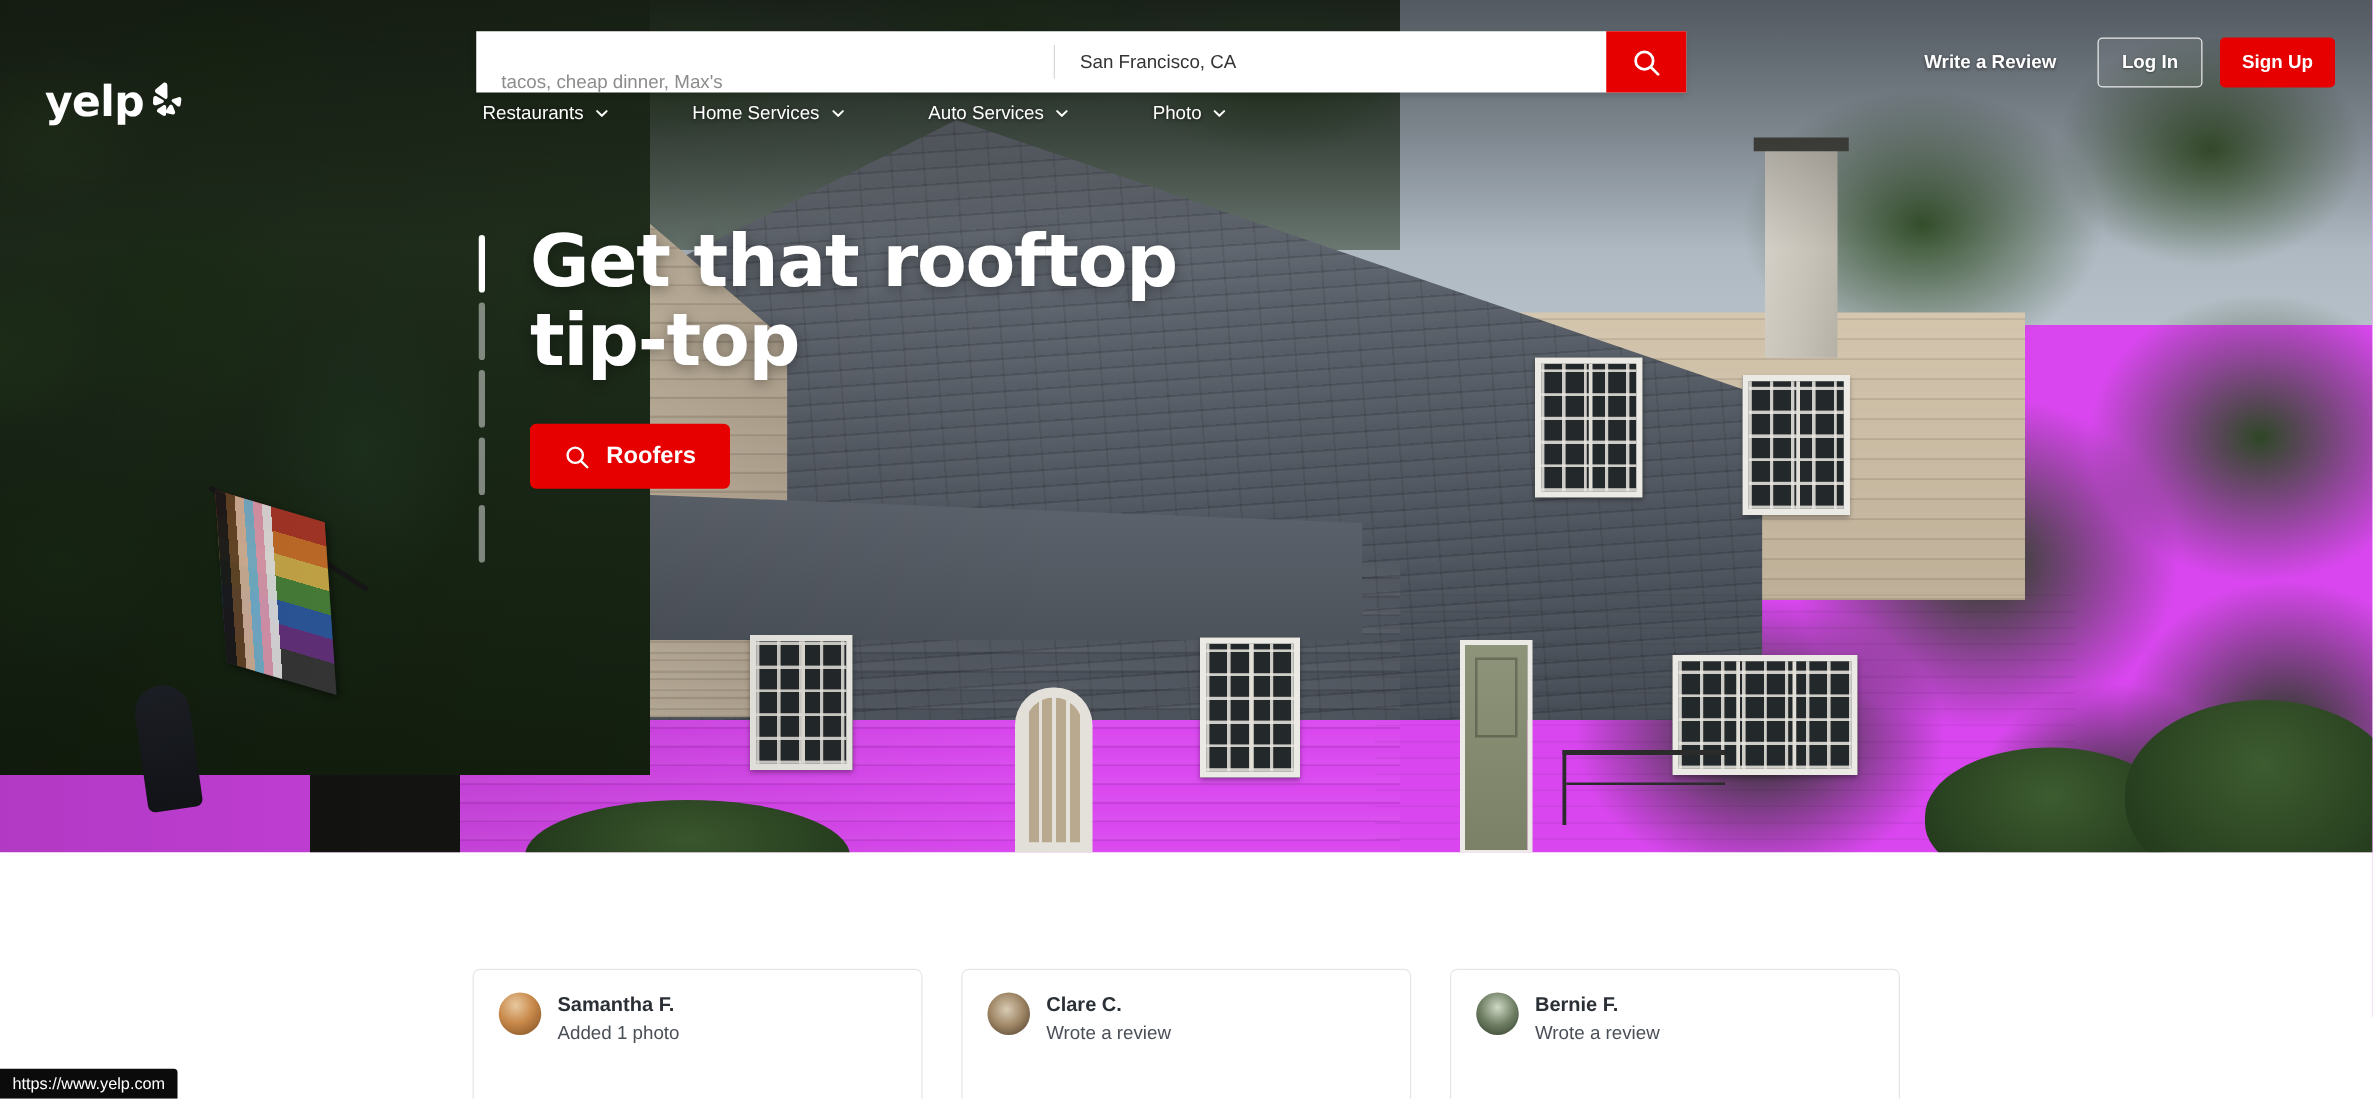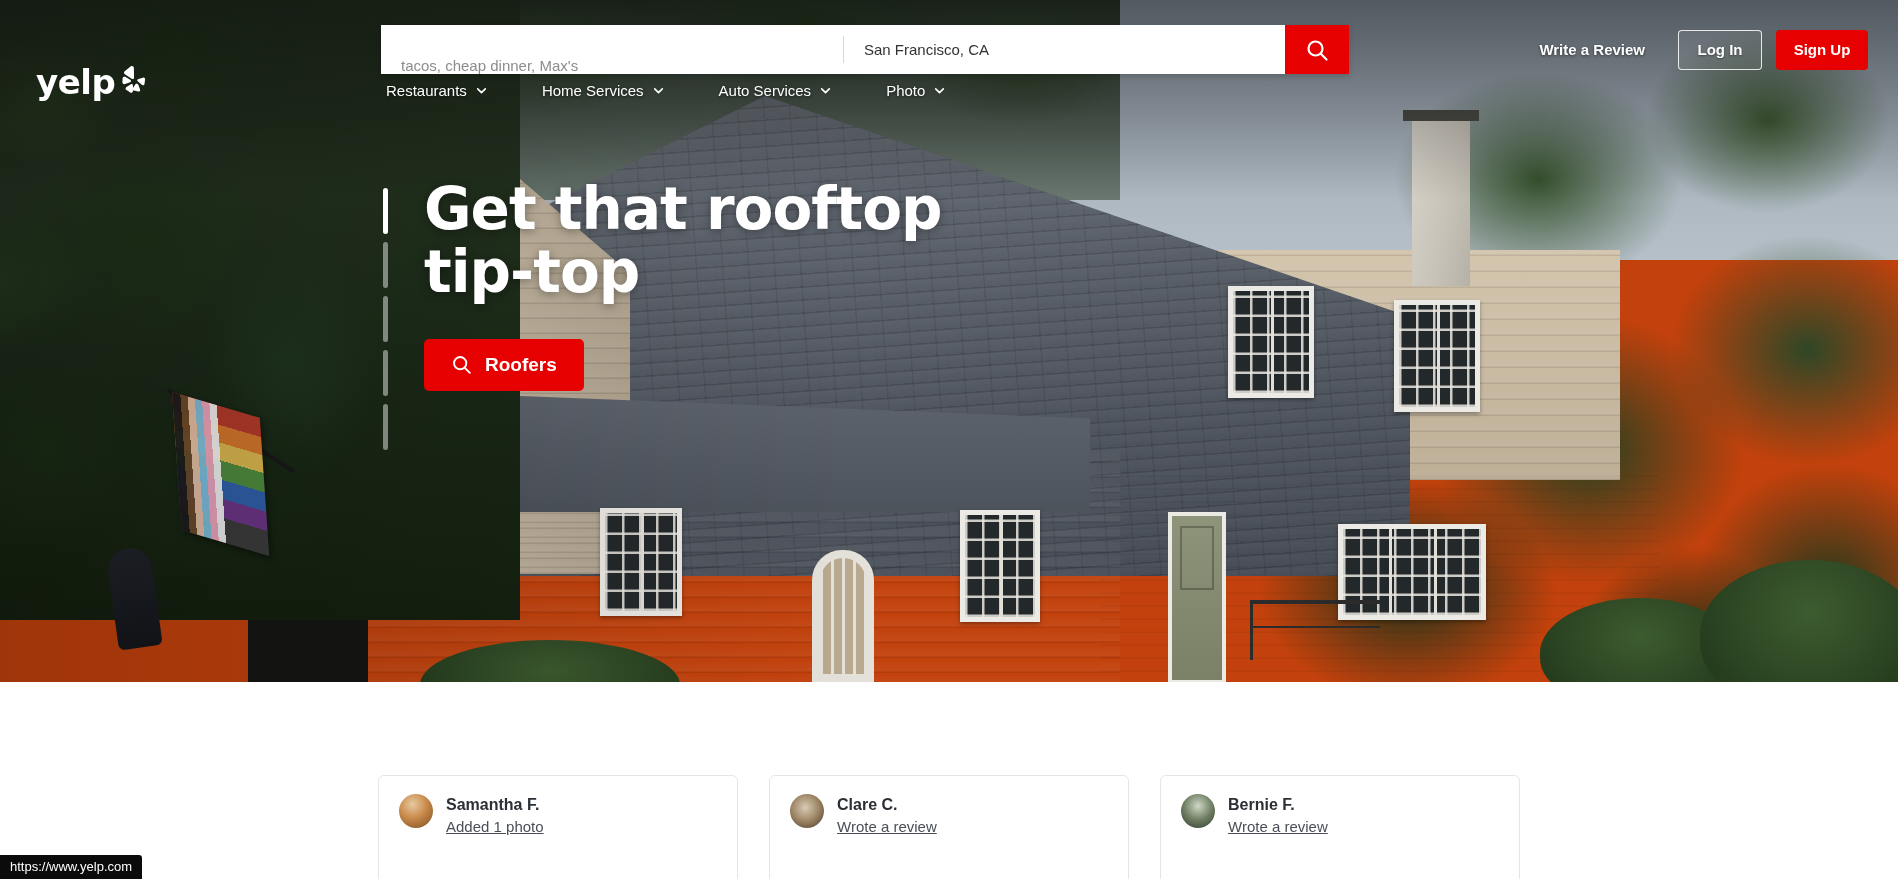--- a/index.html
+++ b/index.html
@@ -19,21 +19,21 @@
     height: 879px;
     overflow: hidden;
   }
 
   
   .hero {
     position: relative;
     width: 1898px;
     height: 682px;
     overflow: hidden;
-    background: #c2410c;
+    background: #d946ef;
   }
 
   .hero-photo {
     position: absolute;
     inset: 0;
     overflow: hidden;
   }
 
   
   .sky {
@@ -433,21 +433,21 @@
     cursor: pointer;
     font-family: "Liberation Sans", sans-serif;
   }
 
   
   .navrow {
     position: absolute;
     left: 386px; top: 82px;
     display: flex;
     align-items: center;
-    gap: 0;
+    gap: 12px;
     z-index: 30;
   }
   .nav-item {
     display: flex;
     align-items: center;
     gap: 8px;
     padding: 0 26px 0 0;
     margin-right: 28px;
     color: #ffffff;
     font-size: 15px;
@@ -486,21 +486,21 @@
     line-height: 1.08;
     font-weight: 700;
     letter-spacing: -1px;
     font-family: "DejaVu Sans", sans-serif;
     text-shadow: 0 2px 10px rgba(0,0,0,0.35);
     max-width: 520px;
   }
   .cta {
     margin-top: 36px;
     display: inline-flex;
-    align-items: flex-start;
+    align-items: flex-end;
     gap: 13px;
     background: #e60000;
     color: #ffffff;
     border: none;
     border-radius: 5px;
     padding: 15px 27px;
     font-size: 19px;
     font-weight: 700;
     cursor: pointer;
     font-family: "Liberation Sans", sans-serif;
@@ -564,21 +564,20 @@
   .card-name {
     font-size: 16px;
     font-weight: 700;
     color: #2b2f36;
     line-height: 1.35;
   }
   .card-action {
     font-size: 15px;
     color: #4a4f57;
     line-height: 1.4;
-    text-decoration: underline;
   }
 
   
   .statusbar {
     position: absolute;
     left: 0; bottom: 0;
     background: #0b0b0b;
     color: #ffffff;
     font-size: 13px;
     padding: 4px 10px 5px 10px;

